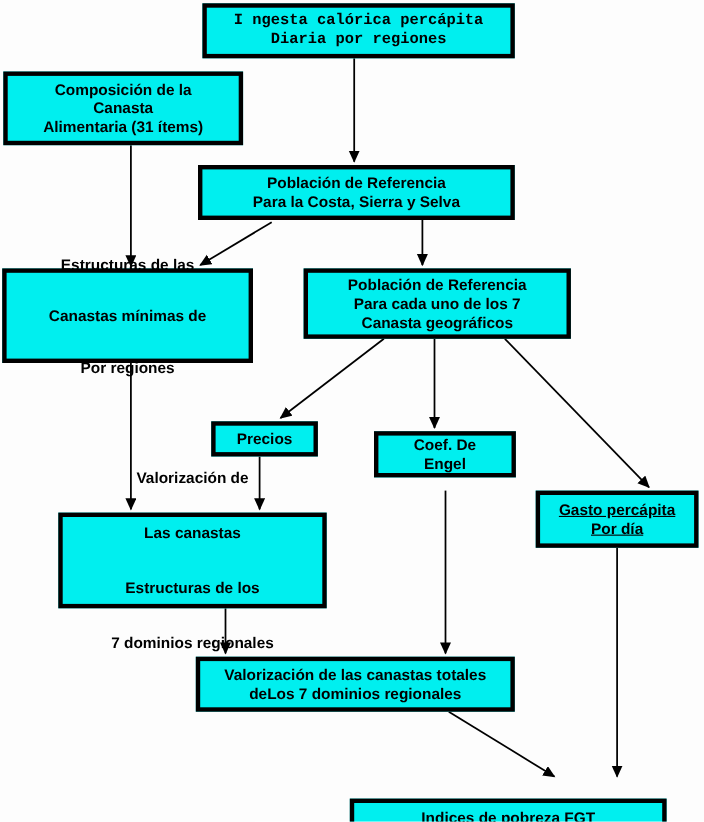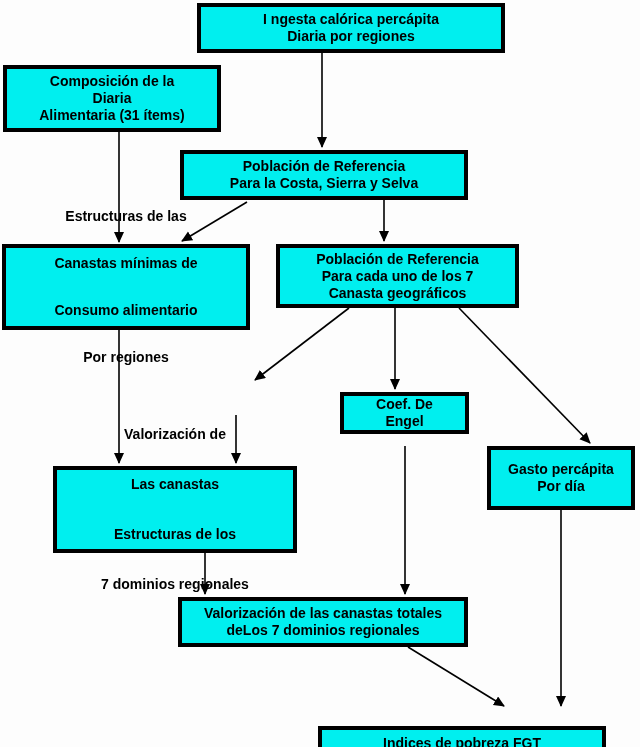--- a/index.html
+++ b/index.html
@@ -54,56 +54,58 @@
     <line x1="349" y1="308" x2="255" y2="380" marker-end="url(#ah)"></line>
     <line x1="395" y1="308" x2="395" y2="389" marker-end="url(#ah)"></line>
     <line x1="459" y1="308" x2="590" y2="443" marker-end="url(#ah)"></line>
     <line x1="236" y1="415" x2="236" y2="463" marker-end="url(#ah)"></line>
     <line x1="205" y1="553" x2="205" y2="594" marker-end="url(#ah)"></line>
     <line x1="405" y1="446" x2="405" y2="594" marker-end="url(#ah)"></line>
     <line x1="408" y1="647" x2="504" y2="706" marker-end="url(#ah)"></line>
     <line x1="561" y1="498" x2="561" y2="706" marker-end="url(#ah)"></line>
   </svg>
 
-  <div class="node" style="left:197px; top:3px; width:308px; height:50px;">
+  <div class="node" style="left:184px; top:3px; width:284px; height:50px;font-family:Liberation Mono, monospace;">
     <span>I ngesta calórica percápita</span>
     <span>Diaria por regiones</span>
   </div>
 
   <div class="node" style="left:3px; top:65px; width:218px; height:67px;">
     <span>Composición de la</span>
-    <span>Diaria</span>
+    <span>Canasta</span>
     <span>Alimentaria (31 ítems)</span>
   </div>
 
   <div class="node" style="left:180px; top:150px; width:288px; height:50px;">
     <span>Población de Referencia</span>
     <span>Para la Costa, Sierra y Selva</span>
   </div>
 
-  <div class="node" style="left:2px; top:244px; width:248px; height:86px;gap:30px;">
+  <div class="node" style="left:2px; top:244px; width:228px; height:86px;gap:30px;">
     <span>Estructuras de las</span>
     <span>Canastas mínimas de</span>
-    <span>Consumo alimentario</span>
     <span>Por regiones</span>
   </div>
 
   <div class="node" style="left:276px; top:244px; width:243px; height:64px;">
     <span>Población de Referencia</span>
     <span>Para cada uno de los 7</span>
     <span>Canasta geográficos</span>
   </div>
 
+  <div class="node" style="left:192px; top:383px; width:97px; height:32px;">
+    <span>Precios</span>
+  </div>
 
   <div class="node" style="left:340px; top:392px; width:129px; height:42px;">
     <span>Coef. De</span>
     <span>Engel</span>
   </div>
 
-  <div class="node" style="left:487px; top:446px; width:148px; height:64px;">
+  <div class="node" style="left:487px; top:446px; width:148px; height:52px;text-decoration:underline;">
     <span>Gasto percápita</span>
     <span>Por día</span>
   </div>
 
   <div class="node" style="left:53px; top:466px; width:244px; height:87px;gap:33px;">
     <span>Valorización de</span>
     <span>Las canastas</span>
     <span>Estructuras de los</span>
     <span>7 dominios regionales</span>
   </div>

